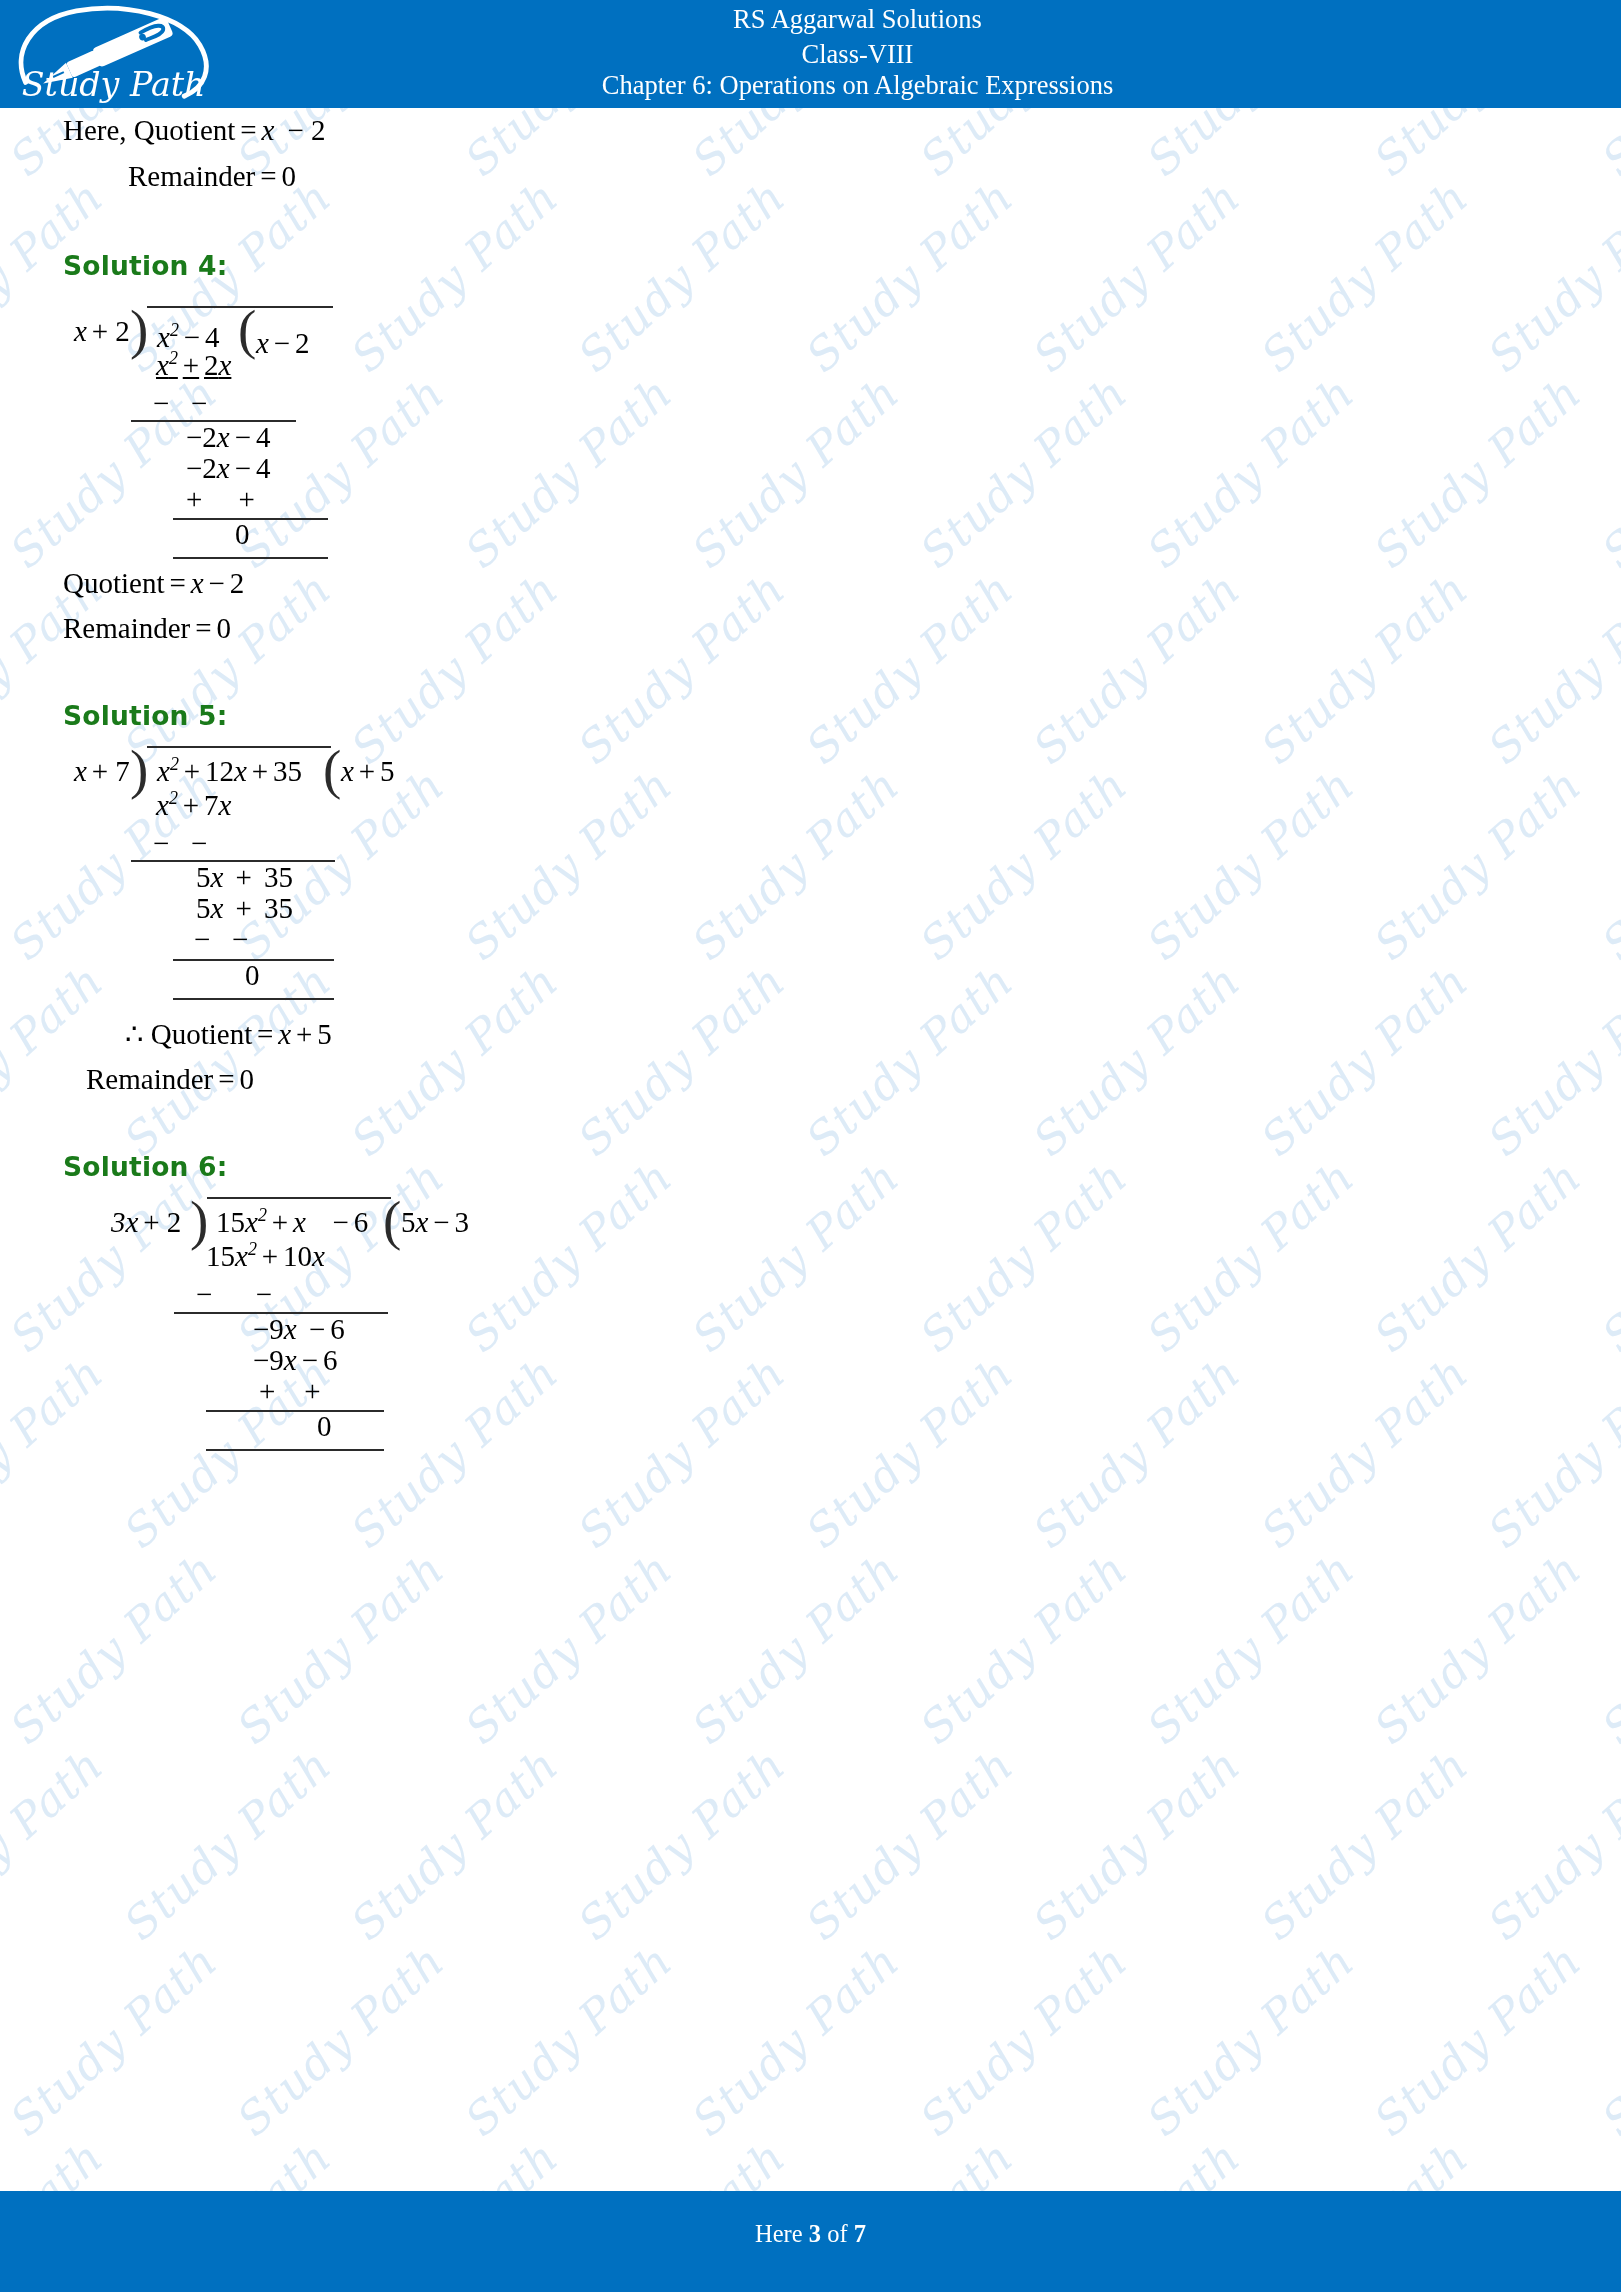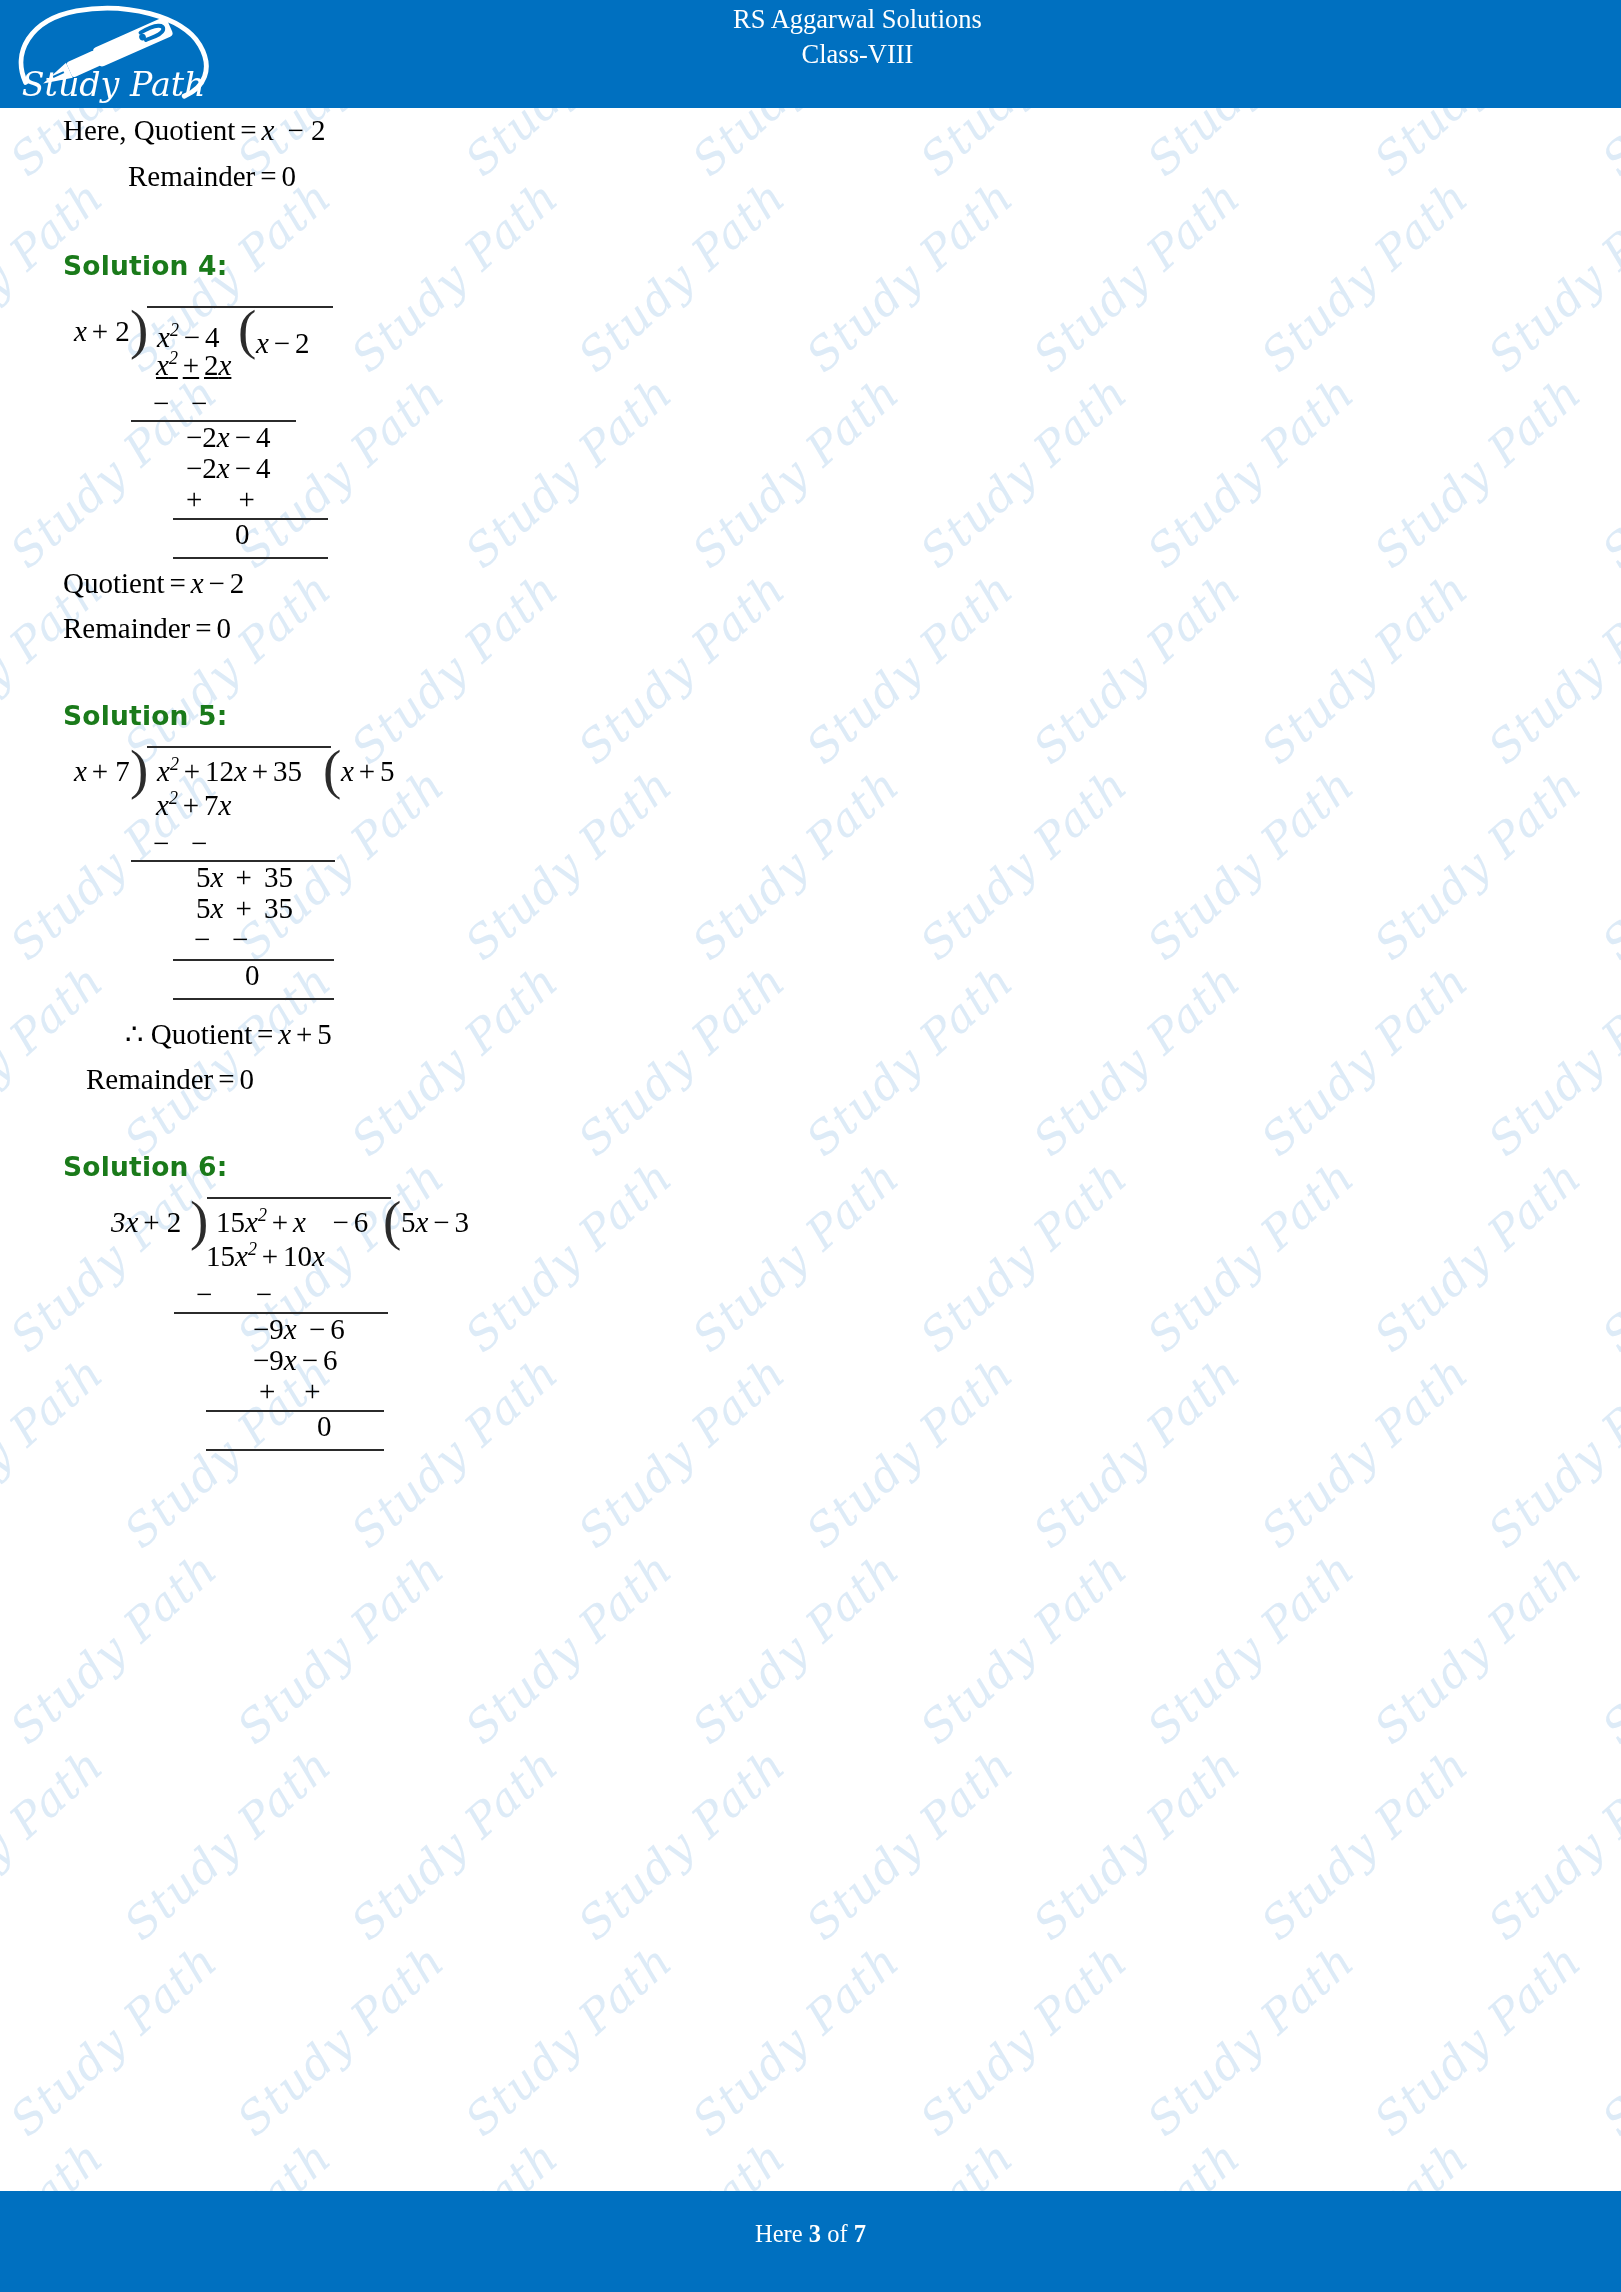--- a/index.html
+++ b/index.html
@@ -292,20 +292,21 @@
           <circle cx="140" cy="48" r="3.4" fill="#0070C0"></circle>
         </g>
 
         <text x="14" y="96" font-family="DejaVu Serif, Liberation Serif, serif" font-style="italic" font-size="34" fill="#ffffff">Study Path</text>
       </svg>
     </div>
 
     <div class="header-titles">
       <div class="hline">RS Aggarwal Solutions</div>
       <div class="hline l1">Class-VIII</div>
+      <div class="hline">Chapter 6: Operations on Algebraic Expressions</div>
     </div>
   </div>
 
   <div class="content">
 
     <div class="mathline" style="left:63px; top:7.8px;">
       <span>Here, Quotient</span><span class="op">=</span><span class="v">x</span><span class="opn">&nbsp;</span><span>− 2</span>
     </div>
 
     <div class="mathline" style="left:128px; top:54px;">

